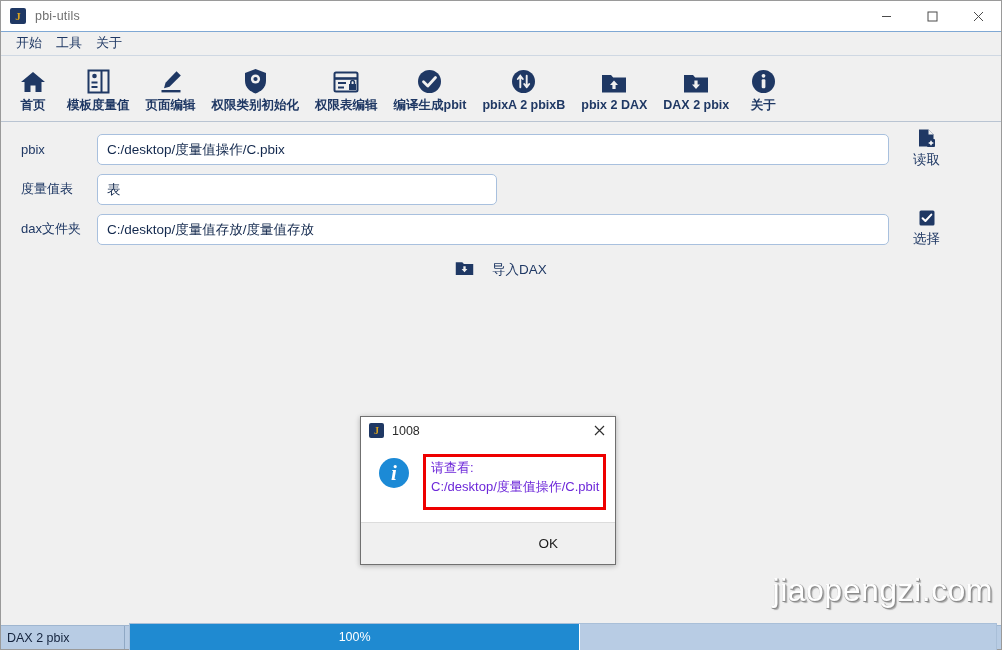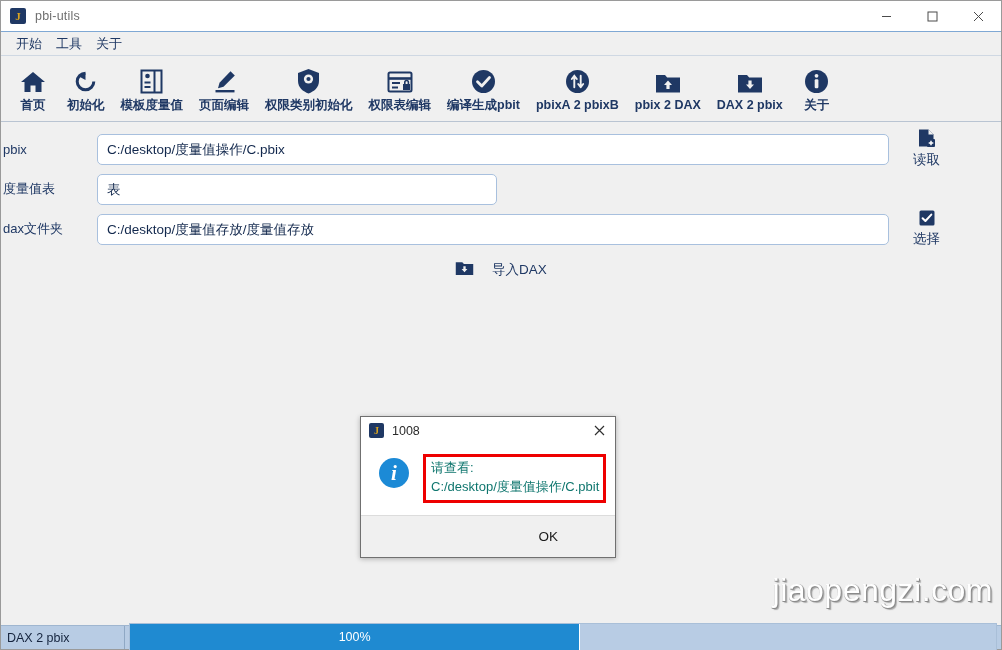--- a/index.html
+++ b/index.html
@@ -42,21 +42,21 @@
     width: 46px; height: 30px; display: flex;
     align-items: center; justify-content: center;
     color: #4b4b4b;
   }
   .win-btn svg { display: block; }
 
   
   .menubar {
     height: 24px; flex: 0 0 24px;
     background: #f0f0f0;
-    display: flex; align-items: center;
+    display: flex; 
     padding-left: 8px;
     border-bottom: 1px solid #cfd8e3;
   }
   .menu-item {
     font-size: 13px; color: #1f3864;
     padding: 2px 7px; cursor: default;
   }
 
   
   .toolbar {
@@ -84,21 +84,21 @@
   
   .form {
     position: relative; flex: 1 1 auto;
     background: #f0f0f0; padding-top: 10px;
   }
   .row {
     display: flex; align-items: center;
     margin: 0 0 6px 0; height: 34px;
   }
   .row-lbl {
-    width: 96px; padding-left: 2px;
+    width: 96px; padding-left: 20px;
     font-size: 13px; color: #1f3864; flex: 0 0 96px;
   }
   .fld {
     height: 31px; background: #ffffff;
     border: 1px solid #a8c0de; border-radius: 5px;
     font-size: 13.5px; color: #12284d;
     padding: 0 9px; line-height: 29px;
     overflow: hidden; white-space: nowrap;
   }
   .fld.w-long { width: 792px; }
@@ -154,22 +154,22 @@
   .info-circle {
     flex: 0 0 30px; width: 30px; height: 30px; border-radius: 50%;
     background: #1c8ad6; color: #ffffff;
     display: flex; align-items: center; justify-content: center;
     font-family: "Liberation Serif", serif;
     font-size: 21px; font-style: italic; font-weight: bold;
     margin-top: 4px; margin-left: 8px;
   }
   .msg-box {
     margin-left: 14px; border: 3px solid #ee0000;
-    background: #ffffff; padding: 2px 4px 3px 5px;
-    font-size: 13px; color: #0f766e; line-height: 1.45;
+    background: #ffffff; padding: 2px 4px 10px 5px;
+    font-size: 13px; color: #6d28d9; line-height: 1.45;
     white-space: nowrap;
   }
   .dlg-footer {
     background: #f0f0f0; border-top: 1px solid #dcdcdc;
     height: 42px; display: flex; align-items: center;
     justify-content: flex-end; padding-right: 42px;
   }
   .ok-btn {
     font-size: 13.5px; color: #1b1b1b;
     padding: 4px 14px; cursor: default;
@@ -251,29 +251,20 @@
 
     <div class="tb-item">
       <div class="tb-ico">
         <svg width="26" height="24" viewBox="0 0 26 24" fill="currentColor">
           <path d="M13 2 L25 12 H21.5 V22 H15.5 V15.5 H10.5 V22 H4.5 V12 H1 Z"></path>
         </svg>
       </div>
       <div class="tb-lbl">首页</div>
     </div>
 
-    <div class="tb-item">
-      <div class="tb-ico">
-        <svg width="25" height="25" viewBox="0 0 25 25" fill="none" stroke="currentColor" stroke-width="3">
-          <path d="M12.5 4.2 A8.3 8.3 0 1 0 20.8 12.5" stroke-linecap="butt"></path>
-          <path d="M12.5 4.2 L12.5 11 L6 7.6 Z" fill="currentColor" stroke="none"></path>
-        </svg>
-      </div>
-      <div class="tb-lbl">初始化</div>
-    </div>
 
     <div class="tb-item">
       <div class="tb-ico">
         <svg width="23" height="25" viewBox="0 0 23 25" fill="none" stroke="currentColor" stroke-width="2">
           <rect x="1.5" y="1.5" width="20" height="22"></rect>
           <path d="M14.5 1.5 V23.5"></path>
           <circle cx="7.5" cy="7" r="2.3" fill="currentColor" stroke="none"></circle>
           <path d="M4.5 13.5 H10.5 M4.5 18 H10.5" stroke-width="2.2"></path>
         </svg>
       </div>

